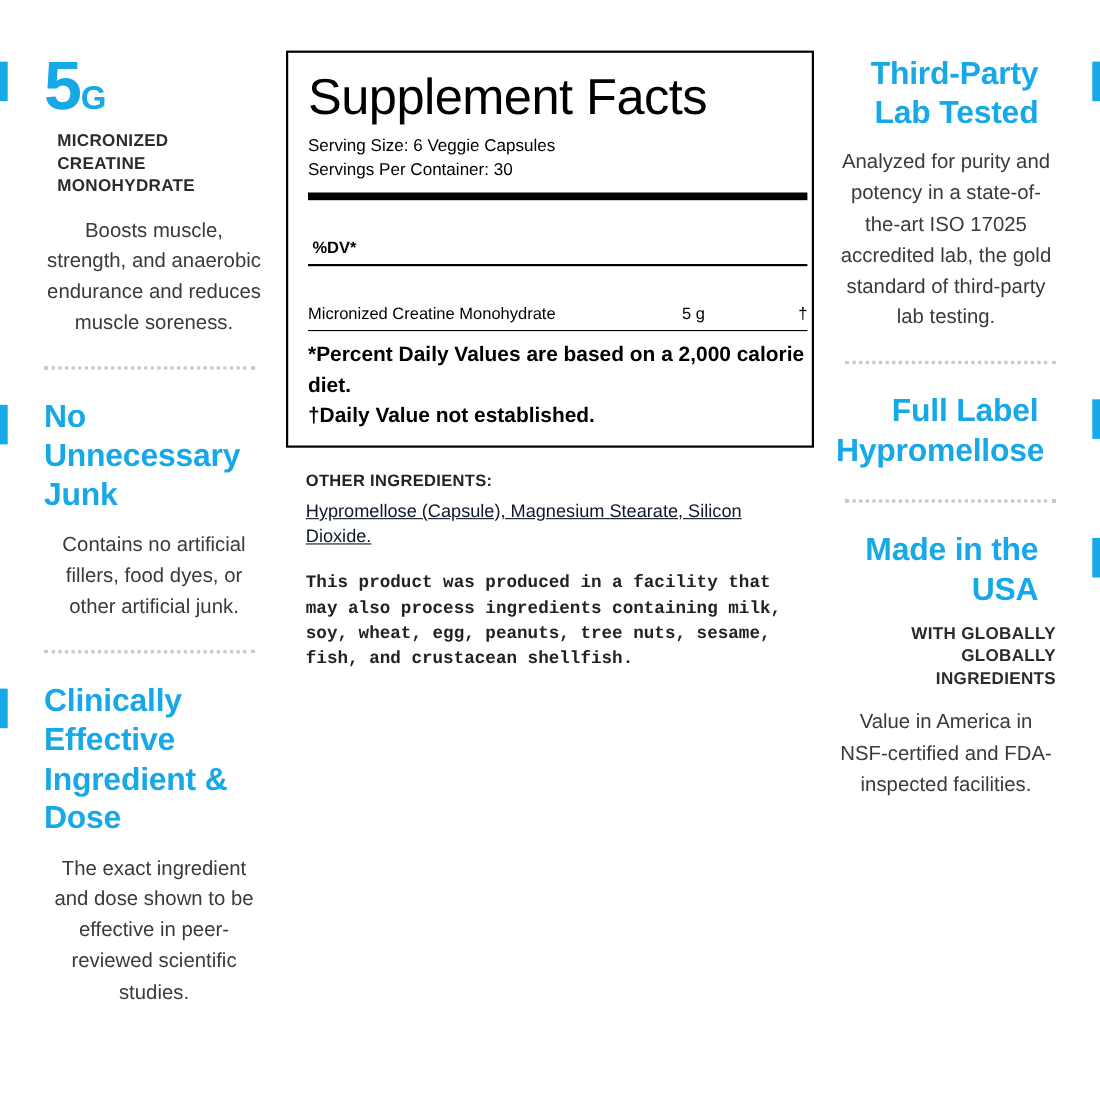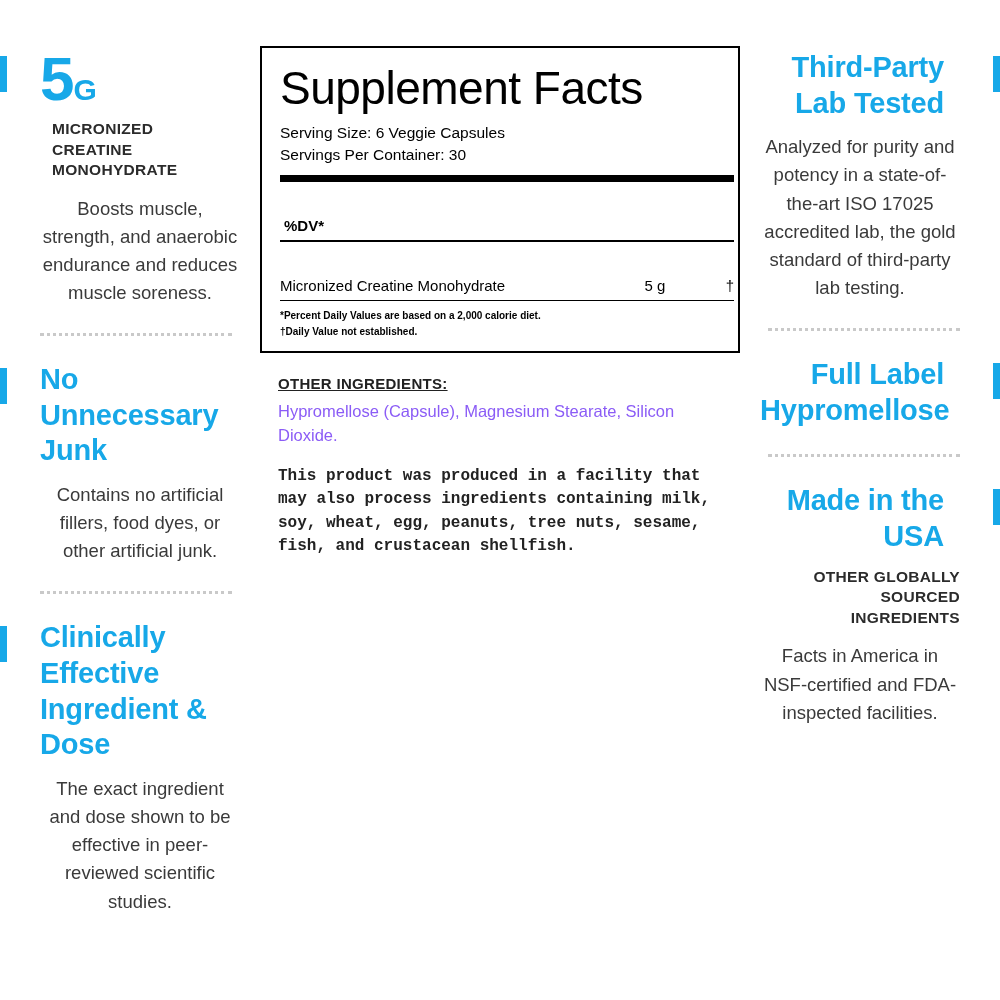--- a/index.html
+++ b/index.html
@@ -119,47 +119,47 @@
   .rule-med   { border-top: 2.5px solid #000; margin: 0; }
 
   .sf-row {
     display: flex;
     align-items: baseline;
     font-size: 15px;
     padding: 6px 0 6px 0;
     color: #000;
   }
   .sf-row .nm { flex: 1 1 auto; }
-  .sf-row .amt { width: 70px; text-align: center; }
+  .sf-row .amt { width: 70px; text-align: left; }
   .sf-row .dv  { width: 44px; text-align: right; margin-top: 29px; }
   .sf-head { font-weight: bold; }
   .sf-head .nm { text-align: right; padding-right: 0; }
 
   .sf-foot {
-    font-size: 10px;
+    font-size: 19px;
     font-weight: bold;
     line-height: 1.45;
     padding-top: 8px;
     color: #000;
   }
 
   .other-wrap { padding: 22px 18px 0 18px; }
   .oi-title {
     font-size: 15px;
     font-weight: bold;
     letter-spacing: 0.3px;
     margin: 0 0 8px 0;
     color: #222;
-    text-decoration: underline;
   }
   .oi-body {
     font-size: 16.5px;
     line-height: 1.42;
     margin: 0 0 18px 0;
-    color: #8b5cf6;
+    color: #0f172a;
+    text-decoration: underline;
   }
   .oi-warning {
     font-size: 16px;
     font-weight: bold;
     line-height: 1.45;
     margin: 0;
     color: #222;
     font-family: Liberation Mono, monospace;
   }
 </style>
@@ -245,19 +245,19 @@
     <div class="feature">
       <div class="accent-bar"></div>
       <div class="f-title">Full Label Hypromellose</div>
     </div>
 
     <div class="dotted-div"></div>
 
     <div class="feature">
       <div class="accent-bar"></div>
       <div class="f-title">Made in the USA</div>
-      <div class="f-sub">OTHER GLOBALLY SOURCED INGREDIENTS</div>
-      <div class="f-body">Facts in America in NSF-certified and FDA-inspected facilities.</div>
+      <div class="f-sub">WITH GLOBALLY GLOBALLY INGREDIENTS</div>
+      <div class="f-body">Value in America in NSF-certified and FDA-inspected facilities.</div>
     </div>
 
   </div>
 
 </div>
 
 </body></html>

